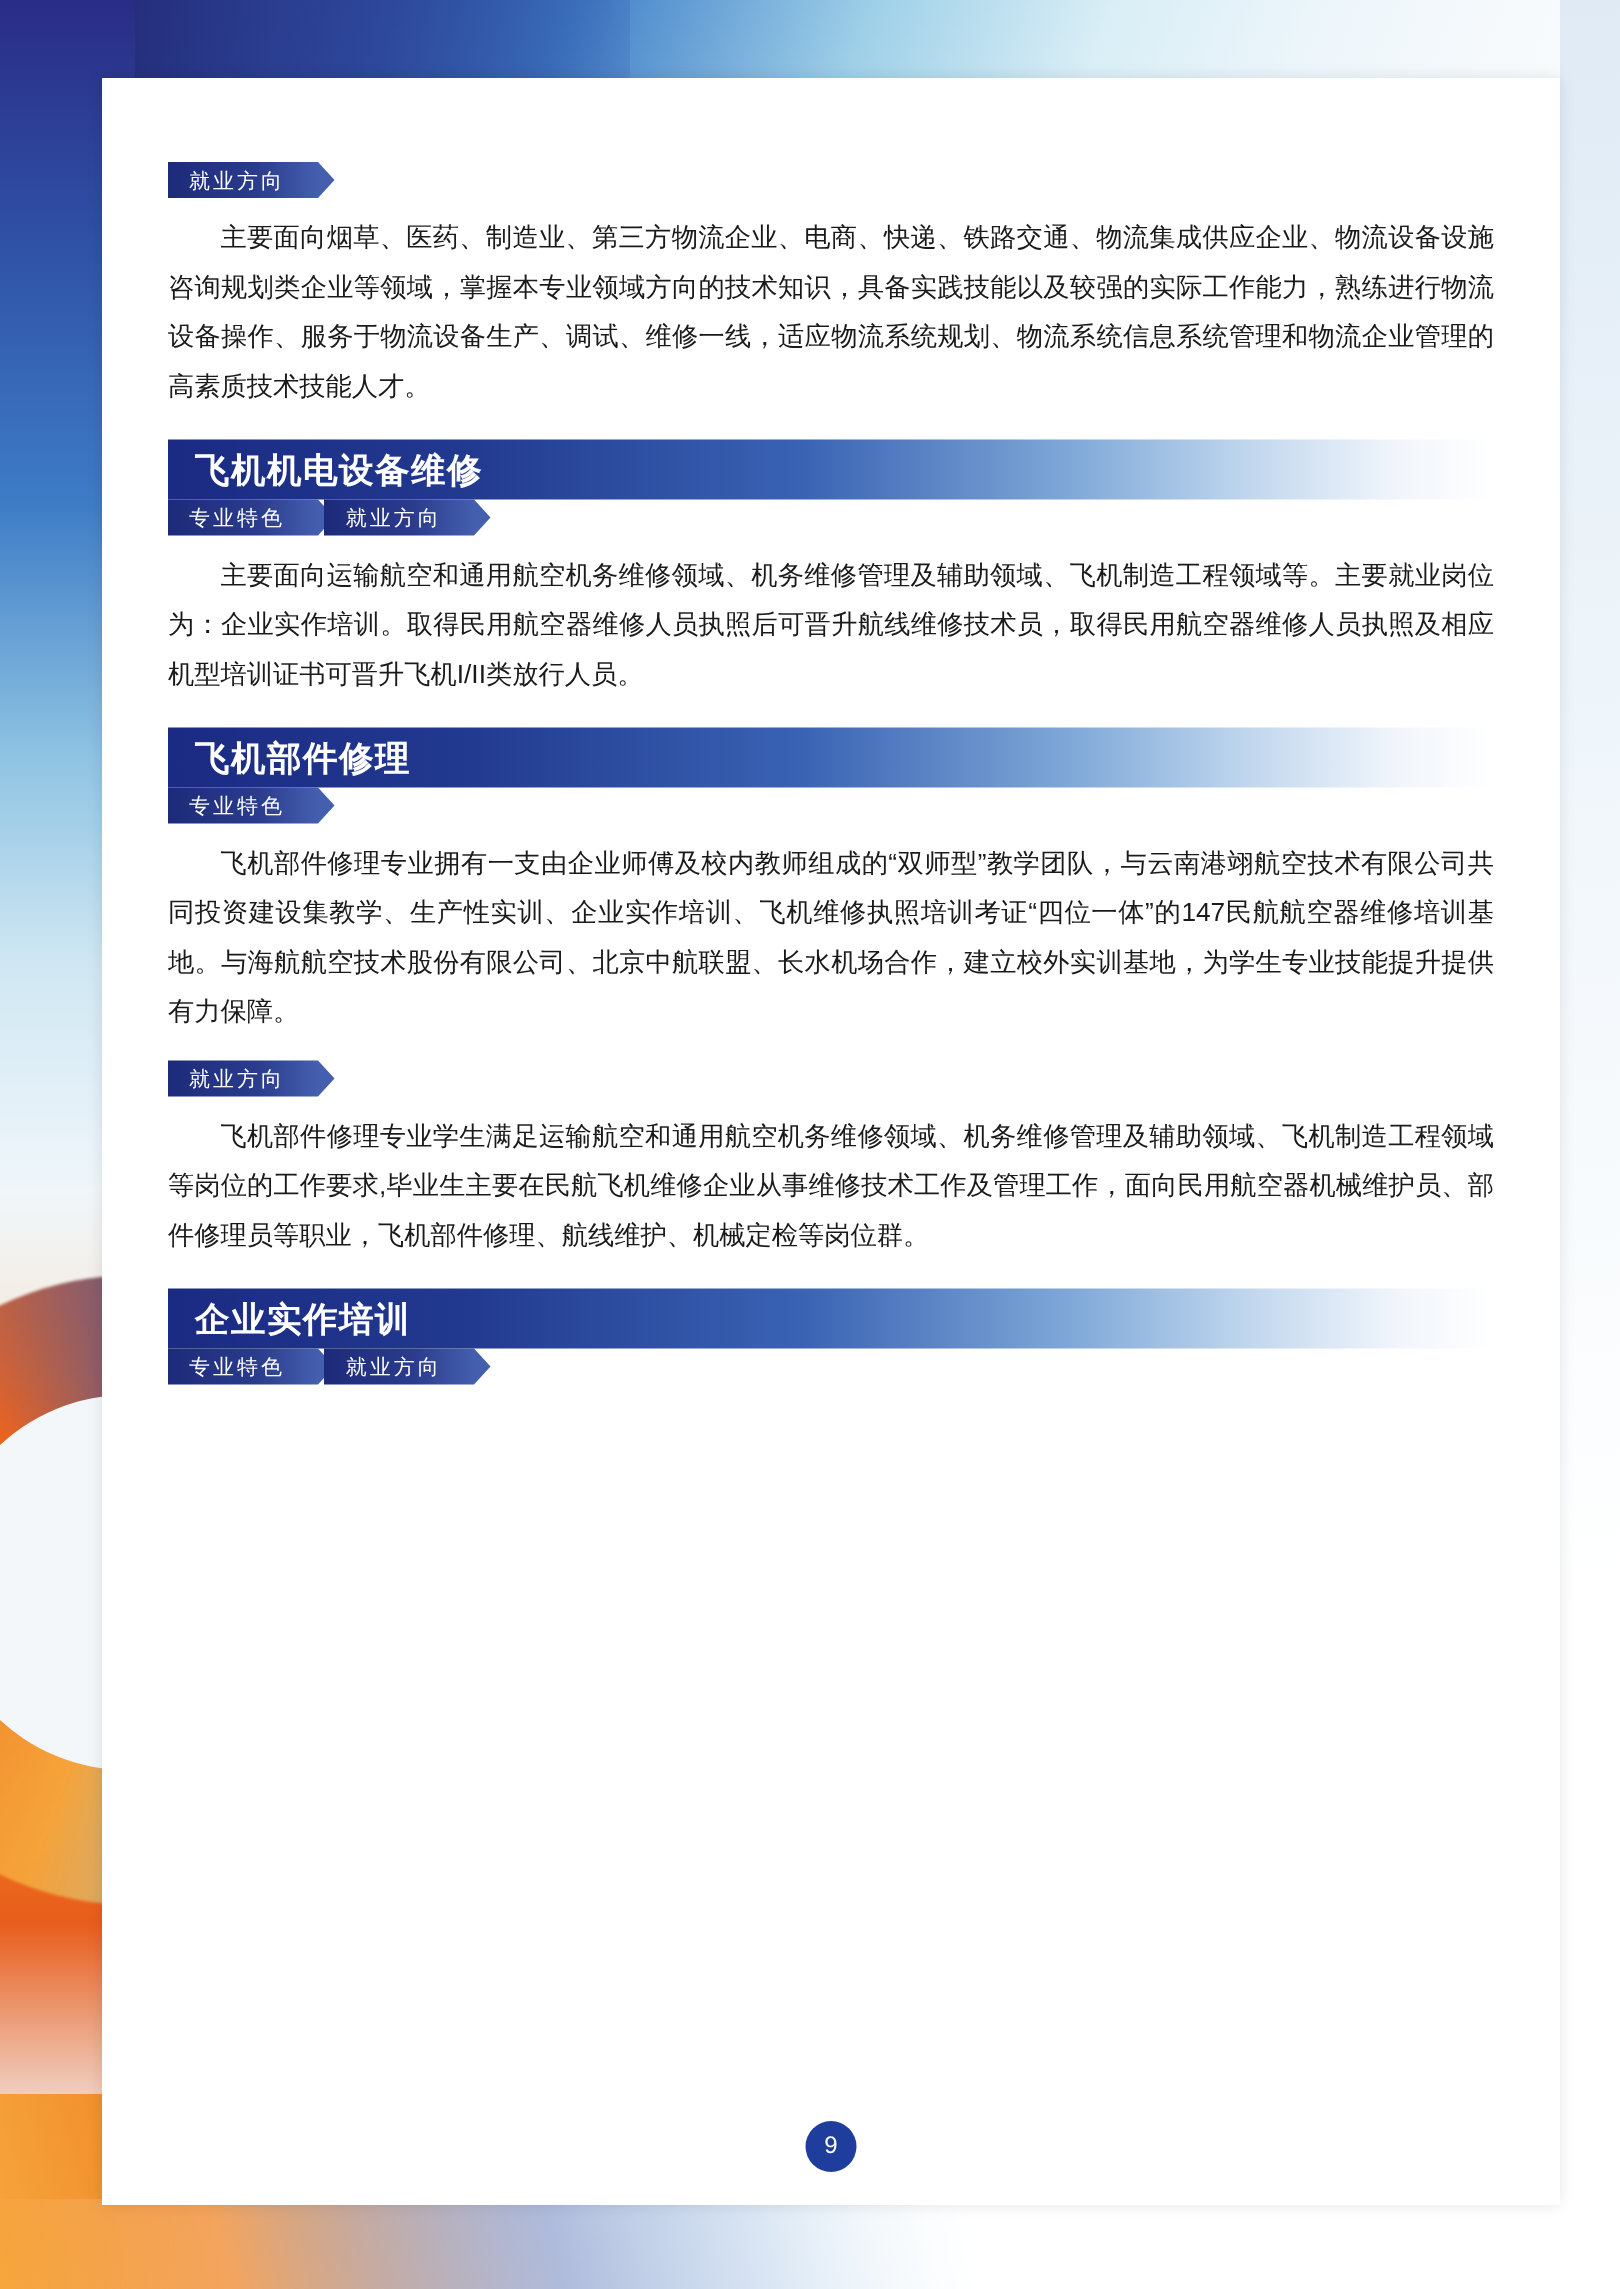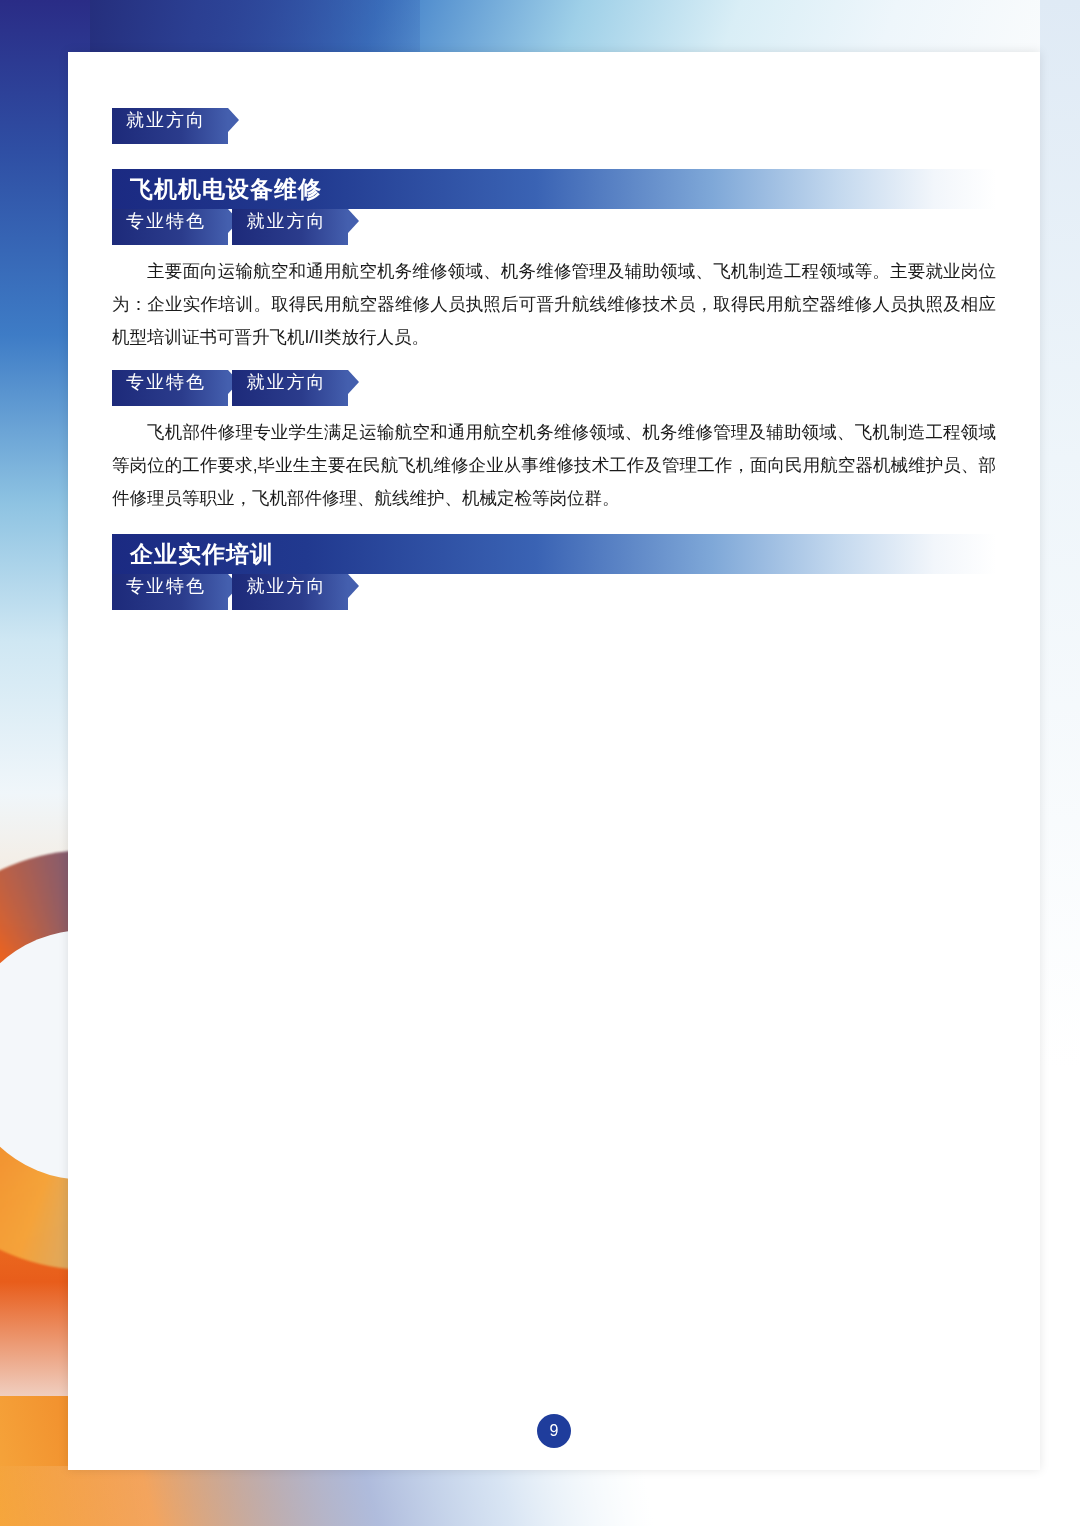--- a/index.html
+++ b/index.html
@@ -84,22 +84,22 @@
   .tag::after {
     content: "";
     position: absolute;
     right: -11px; top: 0;
     width: 0; height: 0;
     border-left: 11px solid #3a57a8;
     border-top: 13px solid transparent;
     border-bottom: 13px solid transparent;
   }
   .tag.small {
-    height: 36px; line-height: 24px;
-    font-size: 18px;
+    height: 24px; line-height: 24px;
+    font-size: 14px;
     background: linear-gradient(90deg, #1d2a7a 0%, #2b3c8c 60%, #445fae 100%);
   }
   .tag.small::after { border-left-color: #445fae; border-top-width: 12px; border-bottom-width: 12px; }
 
   
   .section-head {
     margin-top: 19px;
     height: 40px;
     display: flex;
     align-items: center;
@@ -147,31 +147,34 @@
   <div class="bg-left-swirl-inner"></div>
   <div class="bg-right"></div>
   <div class="bg-bottom"></div>
   <div class="bg-bottom-white"></div>
 </div>
 
 <div class="sheet">
 
   <div class="block">
     <div class="tag small">就业方向</div>
+    <p class="body">主要面向烟草、医药、制造业、第三方物流企业、电商、快递、铁路交通、物流集成供应企业、物流设备设施咨询规划类企业等领域，掌握本专业领域方向的技术知识，具备实践技能以及较强的实际工作能力，熟练进行物流设备操作、服务于物流设备生产、调试、维修一线，适应物流系统规划、物流系统信息系统管理和物流企业管理的高素质技术技能人才。</p>
   </div>
 
   <div class="section">
     <div class="section-head">飞机机电设备维修</div>
     <div class="tag small">专业特色</div>
     <div class="tag small">就业方向</div>
     <p class="body">主要面向运输航空和通用航空机务维修领域、机务维修管理及辅助领域、飞机制造工程领域等。主要就业岗位为：企业实作培训。取得民用航空器维修人员执照后可晋升航线维修技术员，取得民用航空器维修人员执照及相应机型培训证书可晋升飞机I/II类放行人员。</p>
   </div>
 
   <div class="section">
+    <div class="section-head">飞机部件修理</div>
     <div class="tag small">专业特色</div>
+    <p class="body">飞机部件修理专业拥有一支由企业师傅及校内教师组成的“双师型”教学团队，与云南港翊航空技术有限公司共同投资建设集教学、生产性实训、企业实作培训、飞机维修执照培训考证“四位一体”的147民航航空器维修培训基地。与海航航空技术股份有限公司、北京中航联盟、长水机场合作，建立校外实训基地，为学生专业技能提升提供有力保障。</p>
     <div class="tag small">就业方向</div>
     <p class="body">飞机部件修理专业学生满足运输航空和通用航空机务维修领域、机务维修管理及辅助领域、飞机制造工程领域等岗位的工作要求,毕业生主要在民航飞机维修企业从事维修技术工作及管理工作，面向民用航空器机械维护员、部件修理员等职业，飞机部件修理、航线维护、机械定检等岗位群。</p>
   </div>
 
   <div class="section">
     <div class="section-head">企业实作培训</div>
     <div class="tag small">专业特色</div>
     <div class="tag small">就业方向</div>
   </div>
 

